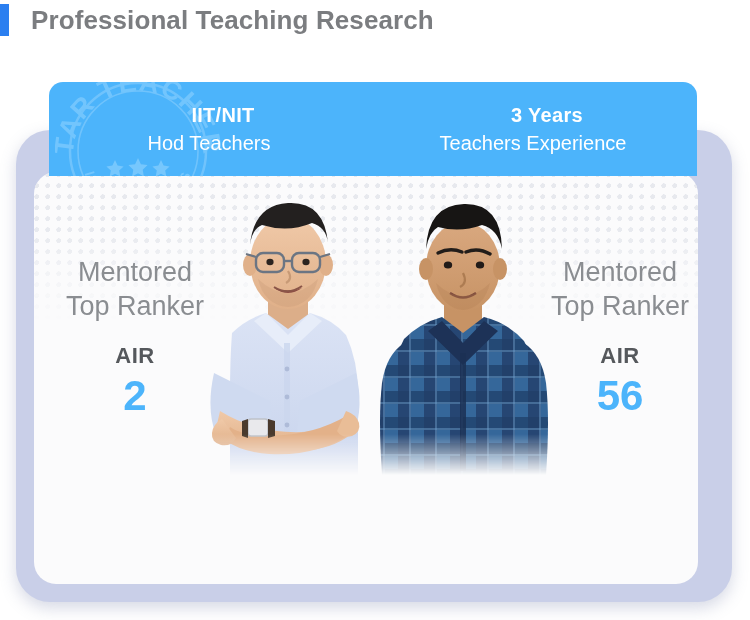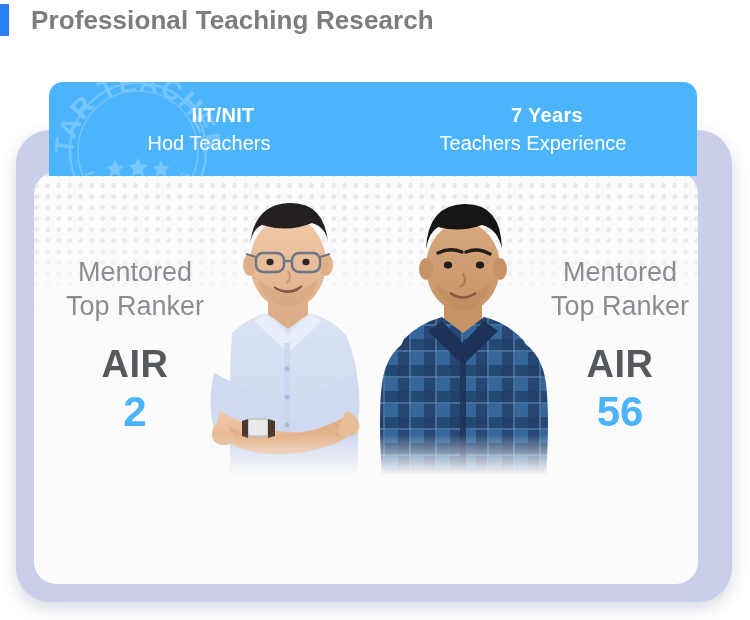--- a/index.html
+++ b/index.html
@@ -145,21 +145,21 @@
   .ranker.right { left: 530px; }
 
   .ranker-caption {
     font-size: 27px;
     color: #8a8d91;
     line-height: 1.26;
     white-space: pre-line;
   }
   .ranker-air {
     margin-top: 22px;
-    font-size: 38px;
+    font-size: 22px;
     font-weight: bold;
     color: #55585c;
     letter-spacing: 0.5px;
     line-height: 1;
   }
   .ranker-rank {
     margin-top: 8px;
     font-size: 42px;
     font-weight: bold;
     color: #4cb4fb;
@@ -330,21 +330,21 @@
         </g>
       </svg>
     </div>
 
     <div class="stat-cell first">
       <div class="stat-value">IIT/NIT</div>
       <div class="stat-label">Hod Teachers</div>
     </div>
 
     <div class="stat-cell">
-      <div class="stat-value">7 Years</div>
+      <div class="stat-value">3 Years</div>
       <div class="stat-label">Teachers Experience</div>
     </div>
   </div>
 
   <div class="ranker left">
     <div class="ranker-caption">Mentored
 Top Ranker</div>
     <div class="ranker-air">AIR</div>
     <div class="ranker-rank">2</div>
   </div>

